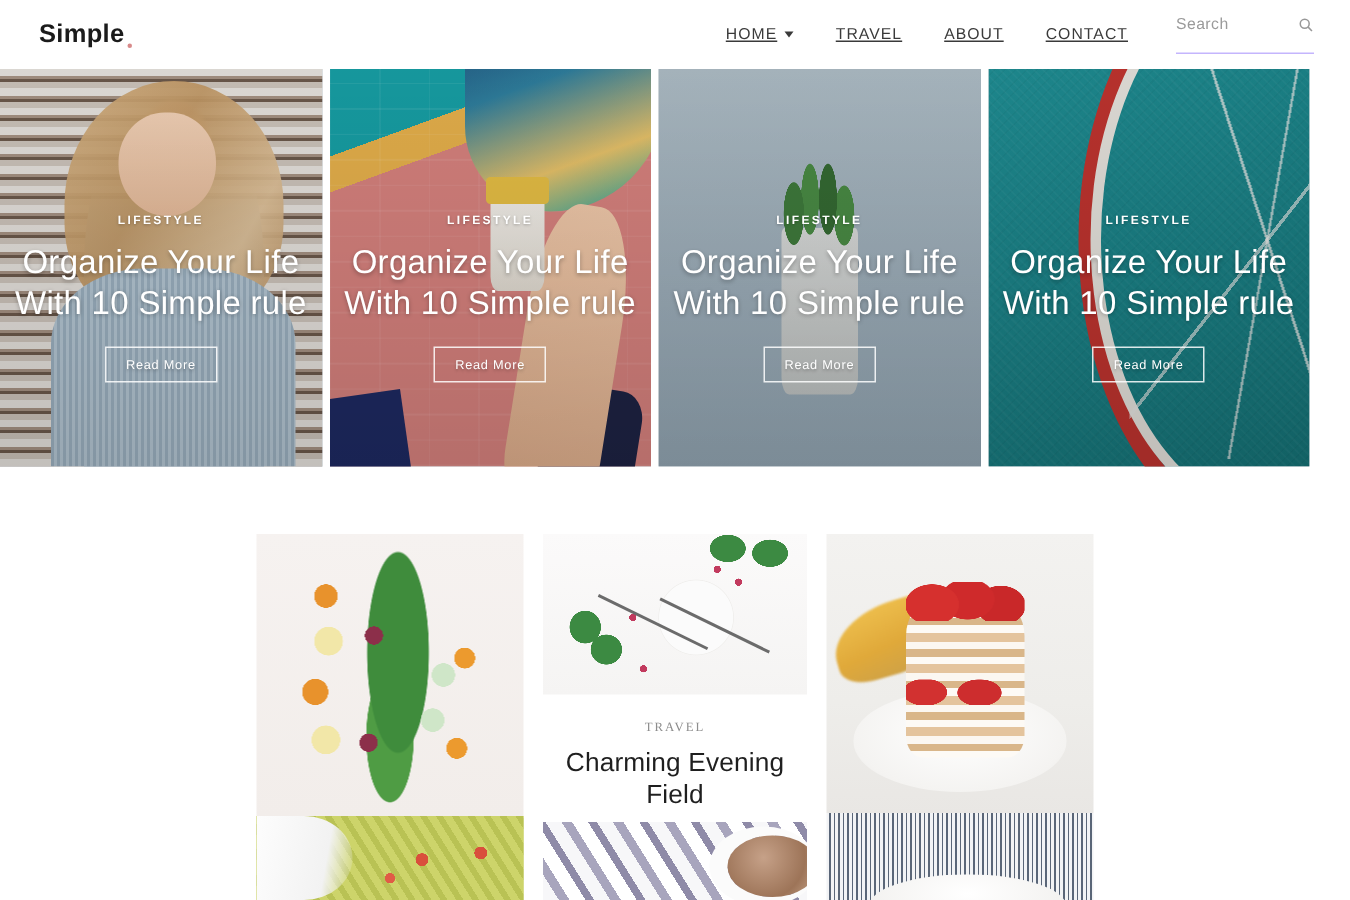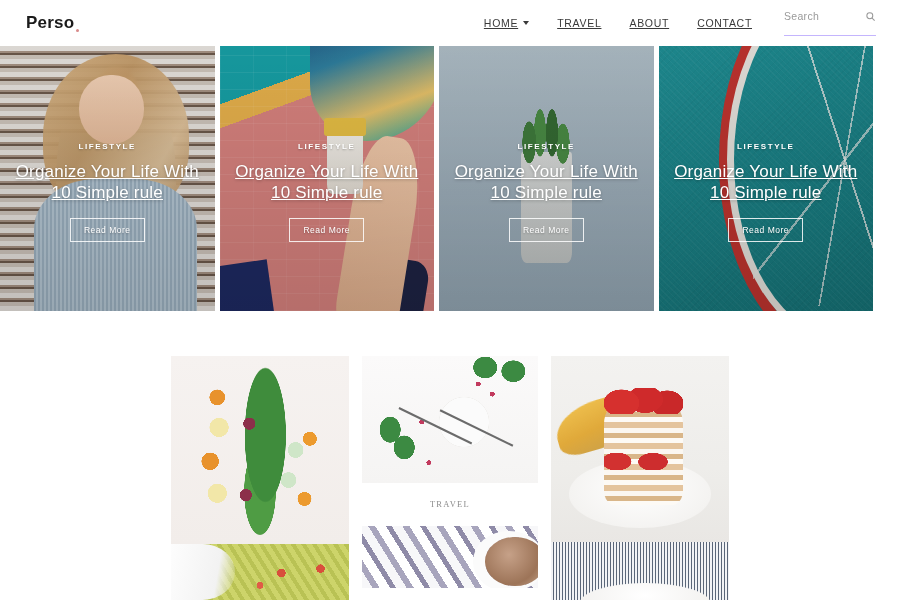--- a/index.html
+++ b/index.html
@@ -116,26 +116,25 @@
     padding: 0 8px;
   }
   .hero-cat {
     font-size: 8px;
     letter-spacing: 1.6px;
     font-weight: bold;
     margin-bottom: 11px;
     text-shadow: 0 1px 2px rgba(0,0,0,0.28);
   }
   .hero-title {
-    font-size: 17px;
+    font-size: 22px;
     line-height: 1.22;
     font-weight: 400;
     letter-spacing: 0.2px;
     text-shadow: 0 1px 3px rgba(0,0,0,0.30);
-    text-decoration: underline;
   }
   .read-more {
     display: inline-block;
     margin-top: 15px;
     border: 1px solid rgba(255,255,255,0.85);
     color: #fff;
     background: transparent;
     font-size: 8.5px;
     letter-spacing: 0.5px;
     padding: 6px 13px;
@@ -472,21 +471,21 @@
     width: 74%; height: 76%;
     background: radial-gradient(ellipse at 50% 30%, #ffffff 0%, #f3f2f0 70%, #e7e5e2 100%);
     border-radius: 50%;
   }
 </style>
 </head>
 <body>
 
 <div class="header">
   <div class="logo">
-    <span>Perso</span><span class="logo-dot"></span>
+    <span>Simple</span><span class="logo-dot"></span>
   </div>
   <nav class="nav">
     <div class="nav-item">
       <span>HOME</span>
       <span class="caret"></span>
     </div>
     <div class="nav-item">
       <span>TRAVEL</span>
     </div>
     <div class="nav-item">
@@ -574,20 +573,21 @@
 
   <div class="col">
     <div class="thumb img-veg"></div>
     <div class="thumb img-pasta"></div>
   </div>
 
   <div class="col col-mid">
     <div class="thumb img-plate"></div>
     <div class="post-meta">
       <div class="post-cat">TRAVEL</div>
+      <div class="post-title">Charming Evening Field</div>
     </div>
     <div class="thumb img-stripe"></div>
   </div>
 
   <div class="col">
     <div class="thumb img-pancake">
       <div class="banana"></div>
       <div class="plate-r"></div>
       <div class="stack"></div>
       <div class="berry-top"></div>

